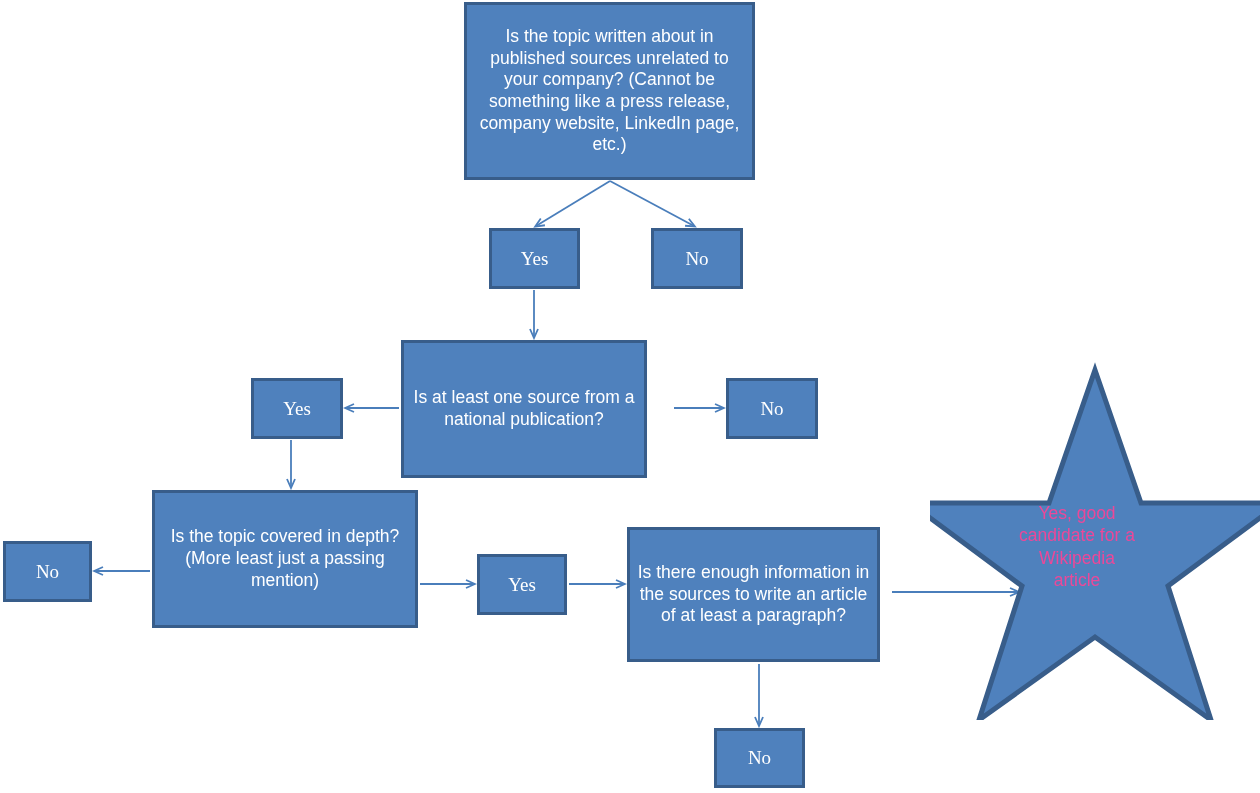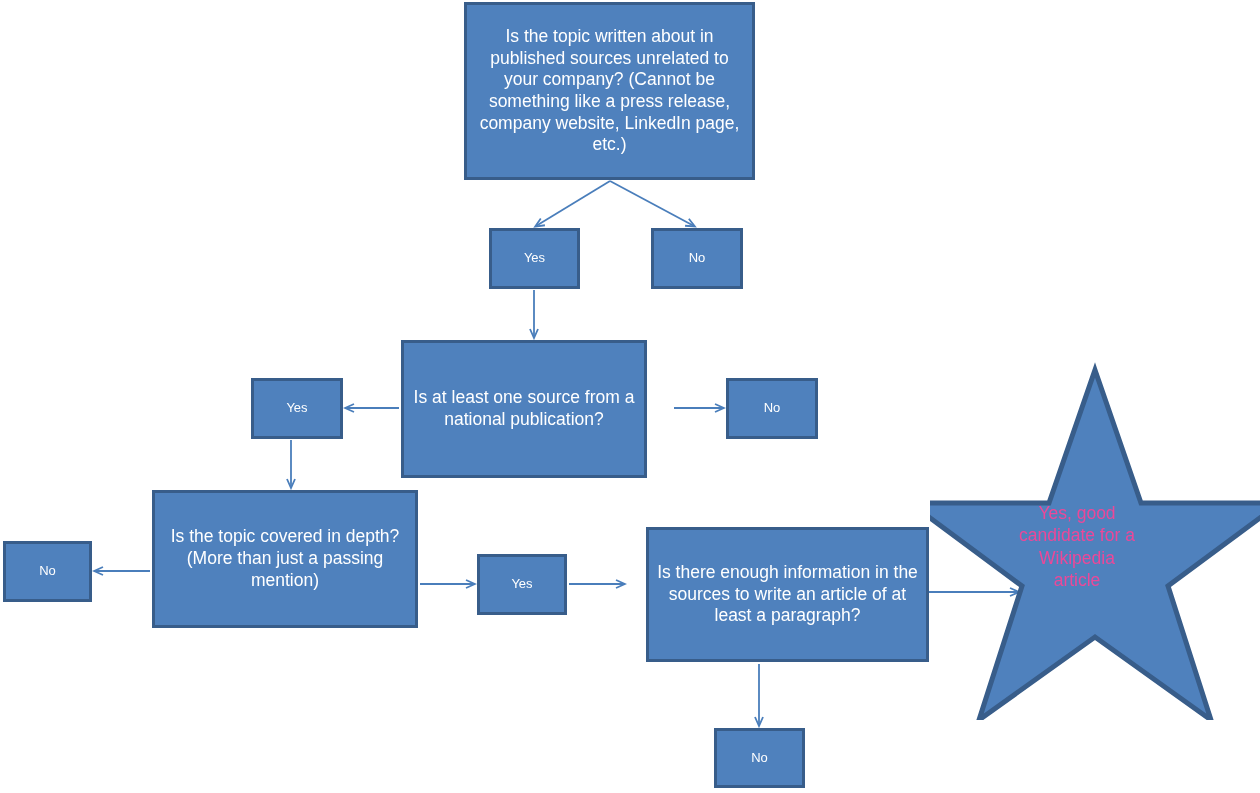--- a/index.html
+++ b/index.html
@@ -42,33 +42,34 @@
     display: block;
     width: 100%;
     padding: 0 6px;
     box-sizing: border-box;
     white-space: pre-line;
   }
   .q {
     font-size: 17.5px;
   }
   .yn {
-    font-size: 13px;
+    font-size: 19px;
+    font-family: Liberation Serif, serif;
   }
   
   #node-q1      { left: 464px;  top: 2px;   width: 291px; height: 178px; }
   #node-q1-yes  { left: 489px;  top: 228px; width: 91px;  height: 61px;  }
   #node-q1-no   { left: 651px;  top: 228px; width: 92px;  height: 61px;  }
   #node-q2      { left: 401px;  top: 340px; width: 246px; height: 138px; }
   #node-q2-yes  { left: 251px;  top: 378px; width: 92px;  height: 61px;  }
   #node-q2-no   { left: 726px;  top: 378px; width: 92px;  height: 61px;  }
   #node-q3      { left: 152px;  top: 490px; width: 266px; height: 138px; }
   #node-q3-no   { left: 3px;    top: 541px; width: 89px;  height: 61px;  }
   #node-q3-yes  { left: 477px;  top: 554px; width: 90px;  height: 61px;  }
-  #node-q4      { left: 627px;  top: 527px; width: 283px; height: 135px; margin-left: 19px; }
+  #node-q4      { left: 627px;  top: 527px; width: 253px; height: 135px; }
   #node-q4-no   { left: 714px;  top: 728px; width: 91px;  height: 60px;  }
 
   #node-star {
     position: absolute;
     left: 930px;
     top: 360px;
     width: 330px;
     height: 360px;
     z-index: 2;
   }
@@ -145,21 +146,21 @@
 
   <div class="node yn" id="node-q2-yes">
     <span class="label">Yes</span>
   </div>
 
   <div class="node yn" id="node-q2-no">
     <span class="label">No</span>
   </div>
 
   <div class="node q" id="node-q3">
-    <span class="label">Is the topic covered in depth?  (More than just a passing mention)</span>
+    <span class="label">Is the topic covered in depth?  (More least just a passing mention)</span>
   </div>
 
   <div class="node yn" id="node-q3-no">
     <span class="label">No</span>
   </div>
 
   <div class="node yn" id="node-q3-yes">
     <span class="label">Yes</span>
   </div>
 

